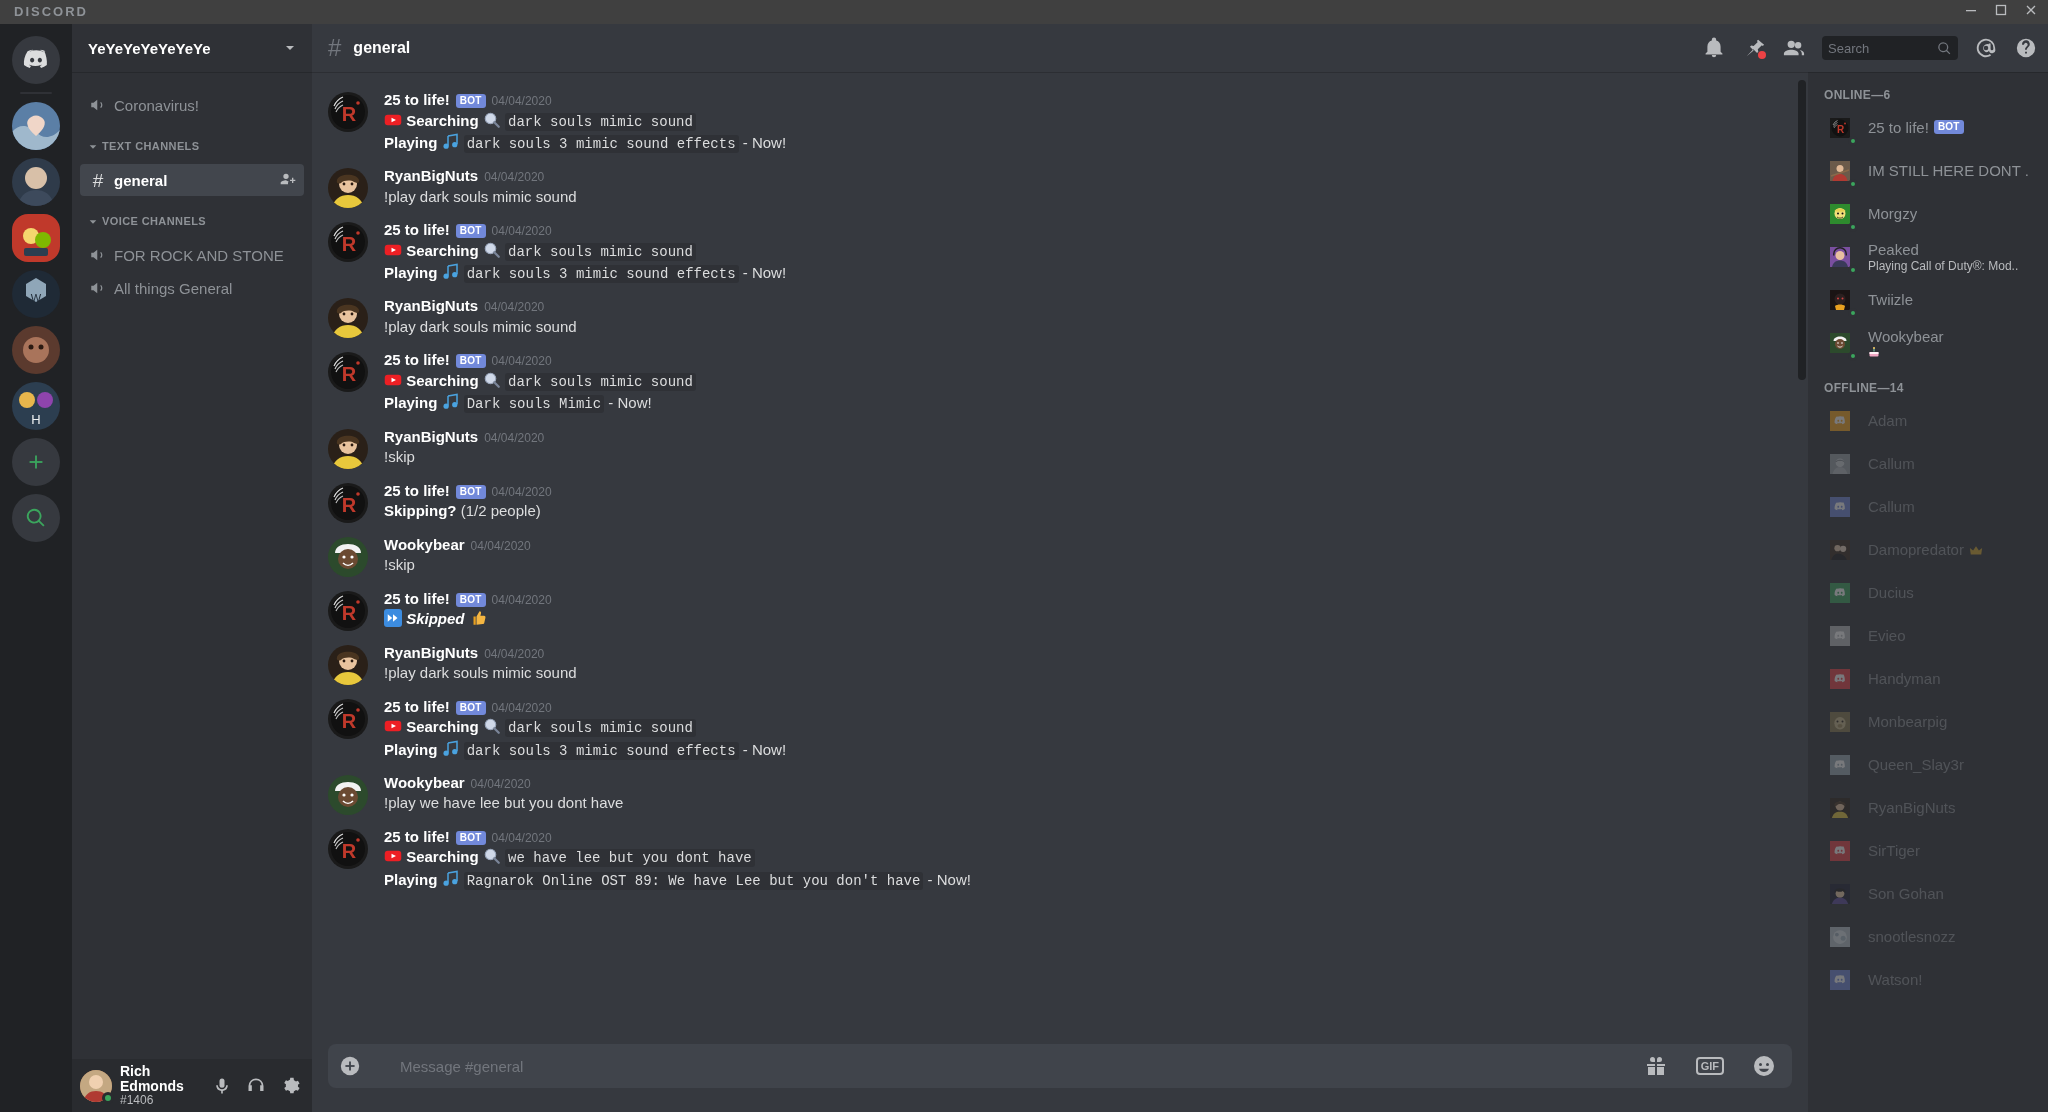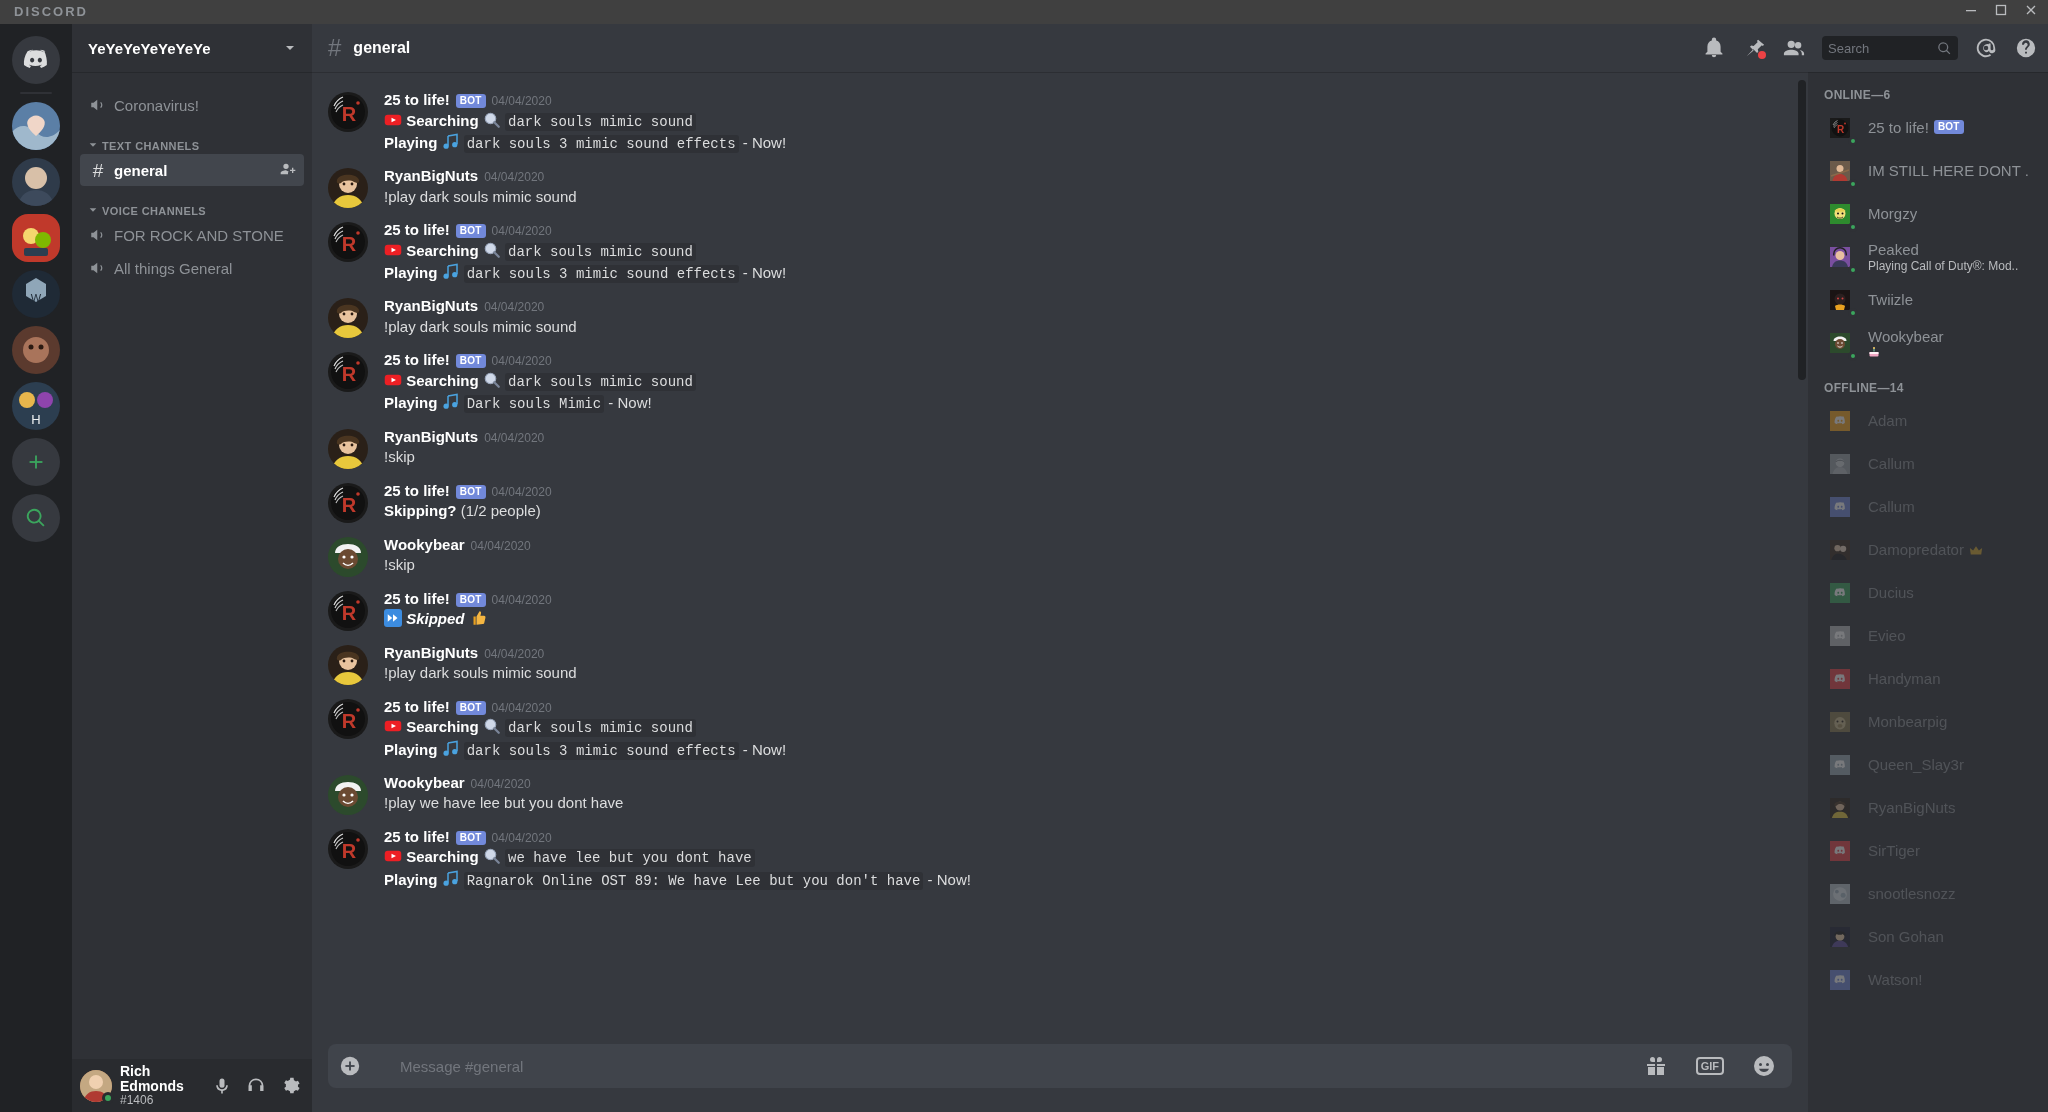--- a/index.html
+++ b/index.html
@@ -70,22 +70,22 @@
   }
   .chan-row.active { background: #42464d; color: #fff; font-weight: 600; }
   .chan-row .ic { width: 20px; height: 20px; flex: 0 0 20px; display:flex; align-items:center; justify-content:center; }
   .chan-row .ic svg { width: 18px; height: 18px; fill: #8e9297; }
   .hash { font-size: 19px; color: #72767d; font-weight: 400; line-height: 1; }
   .chan-row.active .hash { color: #dcddde; }
   .chan-label { flex: 1 1 auto; overflow: hidden; white-space: nowrap; text-overflow: ellipsis; }
   .chan-add svg { width: 16px; height: 16px; fill: #b9bbbe; }
 
   .cat {
-    display: flex; align-items: flex-start; gap: 4px;
-    padding: 18px 8px 1px 16px; color: #8e9297;
+    display: flex; align-items: flex-end; gap: 4px;
+    padding: 18px 8px 11px 16px; color: #8e9297;
     font-size: 11px; font-weight: 700; letter-spacing: .4px; text-transform: uppercase;
   }
   .cat svg { width: 10px; height: 10px; fill: #8e9297; }
 
   
   .userpanel {
     height: 53px; flex: 0 0 53px; background: #292b2f;
     display: flex; align-items: center; padding: 0 8px; gap: 8px;
   }
   .up-av { width: 32px; height: 32px; border-radius: 50%; position: relative; overflow: visible; flex:0 0 32px; }
@@ -1138,54 +1138,54 @@
               <div class="mem-text">
                 <div class="mem-name">
                   <span>SirTiger</span>
                 </div>
               </div>
             </div>
             <div class="mem offline">
               <div class="mem-av">
                 <div class="img">
                   <svg class="av-fill" viewBox="0 0 32 32">
+                    <rect width="32" height="32" fill="#1d1f33"></rect>
+                    <circle cx="16" cy="15" r="7" fill="#f0cfa8"></circle>
+                    <path d="M7 12c1-7 17-7 18 0 1 3-3 1-5-1-2 2-7 2-9 0-2 2-5 4-4 1z" fill="#1a1a1a"></path>
+                    <path d="M3 32c2-7 7-10 13-10s11 3 13 10z" fill="#5a4a9a"></path>
+                  </svg>
+                </div>
+              </div>
+              <div class="mem-text">
+                <div class="mem-name">
+                  <span>Son Gohan</span>
+                </div>
+              </div>
+            </div>
+            <div class="mem offline">
+              <div class="mem-av">
+                <div class="img">
+                  <svg class="av-fill" viewBox="0 0 32 32">
                     <rect width="32" height="32" fill="#b9c4cc"></rect>
                     <circle cx="16" cy="16" r="11" fill="#dfe7ec"></circle>
                     <circle cx="11" cy="12" r="3" fill="#9fb0bc"></circle>
                     <circle cx="21" cy="18" r="4" fill="#a8bac6"></circle>
                   </svg>
                 </div>
               </div>
               <div class="mem-text">
                 <div class="mem-name">
                   <span>snootlesnozz</span>
                 </div>
               </div>
             </div>
             <div class="mem offline">
               <div class="mem-av">
                 <div class="img">
                   <svg class="av-fill" viewBox="0 0 32 32">
-                    <rect width="32" height="32" fill="#1d1f33"></rect>
-                    <circle cx="16" cy="15" r="7" fill="#f0cfa8"></circle>
-                    <path d="M7 12c1-7 17-7 18 0 1 3-3 1-5-1-2 2-7 2-9 0-2 2-5 4-4 1z" fill="#1a1a1a"></path>
-                    <path d="M3 32c2-7 7-10 13-10s11 3 13 10z" fill="#5a4a9a"></path>
-                  </svg>
-                </div>
-              </div>
-              <div class="mem-text">
-                <div class="mem-name">
-                  <span>Son Gohan</span>
-                </div>
-              </div>
-            </div>
-            <div class="mem offline">
-              <div class="mem-av">
-                <div class="img">
-                  <svg class="av-fill" viewBox="0 0 32 32">
                     <rect width="32" height="32" fill="#7289da"></rect>
                     <g transform="translate(6,8) scale(0.83)">
                       <path fill="#fff" d="M20.2 1.6A16.5 16.5 0 0 0 16 .3l-.2.4a15.5 15.5 0 0 1 3.6 1.8 15.2 15.2 0 0 0-13-.6 14 14 0 0 1 2.9-1.2L9.1.3A16.4 16.4 0 0 0 4.8 1.6C2.1 5.6 1.4 9.5 1.7 13.3a16.6 16.6 0 0 0 5 2.5l1-1.7a10 10 0 0 1-1.6-.8l.4-.3a11.8 11.8 0 0 0 10 0l.4.3a10 10 0 0 1-1.6.8l1 1.7a16.5 16.5 0 0 0 5-2.5c.4-4.4-.7-8.3-2.1-11.7zM8.7 11.1c-1 0-1.8-.9-1.8-2s.8-2 1.8-2 1.8.9 1.8 2-.8 2-1.8 2zm6.6 0c-1 0-1.8-.9-1.8-2s.8-2 1.8-2 1.8.9 1.8 2-.8 2-1.8 2z"></path>
                     </g>
                   </svg>
                 </div>
               </div>
               <div class="mem-text">
                 <div class="mem-name">
                   <span>Watson!</span>

